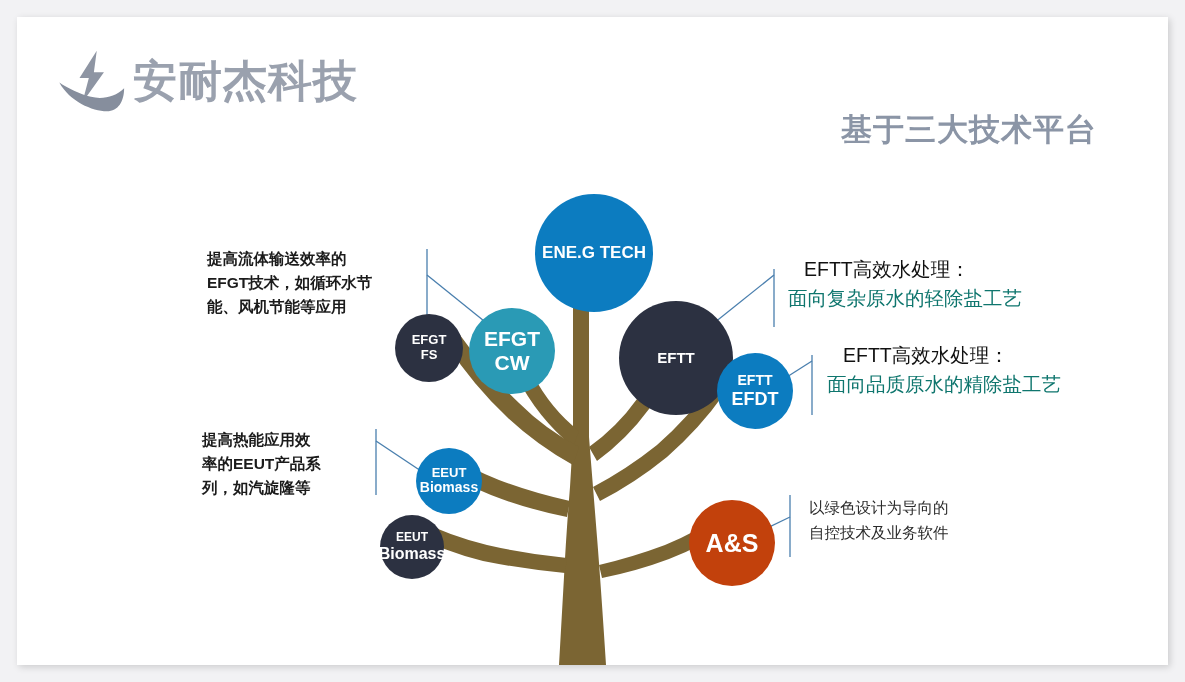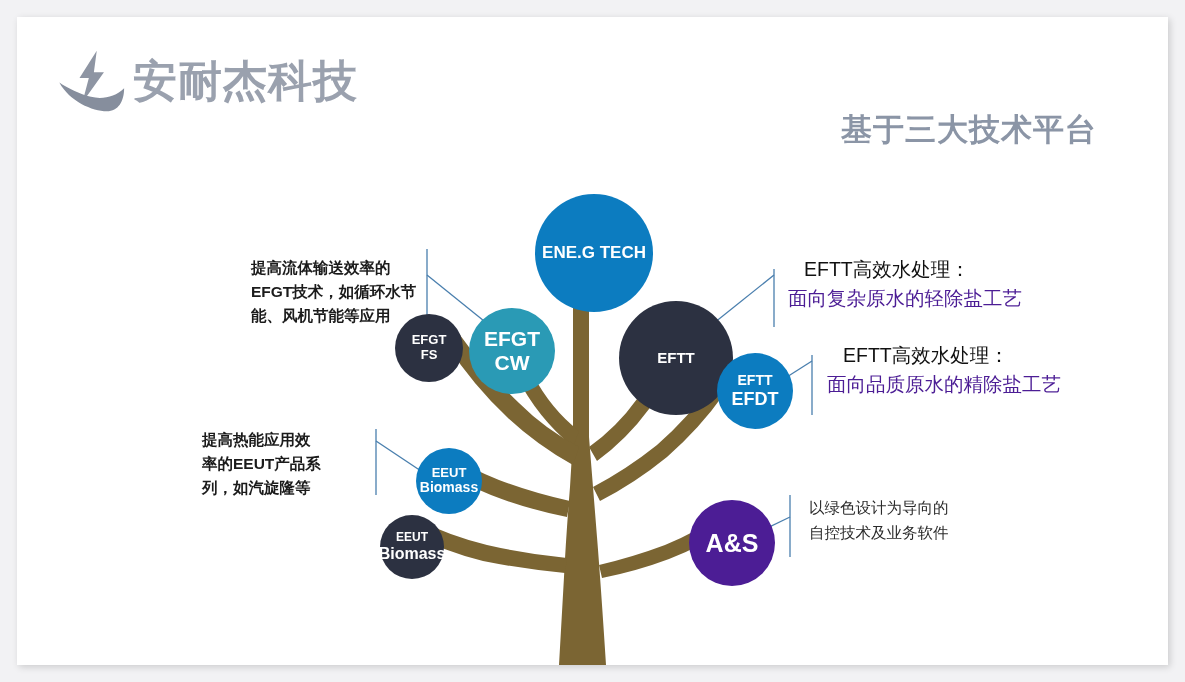--- a/index.html
+++ b/index.html
@@ -97,21 +97,21 @@
     line-height: 1.5;
   }
   .ct-dark {
     display: block;
     color: #111111;
     font-size: 19.5px;
     margin-left: 16px;
   }
   .ct-blue {
     display: block;
-    color: #4c1d95;
+    color: #0f766e;
     font-size: 19.5px;
   }
   .small-gray {
     position: absolute;
     font-size: 15.5px;
     line-height: 1.6;
     color: #2b2b2b;
   }
   .small-gray span { display: block; }
   .callout span { display: block; }
@@ -202,25 +202,25 @@
     <div class="node" style="left:399px; top:431px; width:66px; height:66px; background:#0c7cc0;">
       <span class="sub" style="font-size:13px;">EEUT</span>
       <span class="main" style="font-size:14px;">Biomass</span>
     </div>
 
     <div class="node" style="left:363px; top:498px; width:64px; height:64px; background:#2c3141;">
       <span class="sub" style="font-size:12px;">EEUT</span>
       <span class="main" style="font-size:16px;">Biomass</span>
     </div>
 
-    <div class="node" style="left:672px; top:483px; width:86px; height:86px; background:#4c1d95;">
+    <div class="node" style="left:672px; top:483px; width:86px; height:86px; background:#c2410c;">
       <span class="main" style="font-size:25px;">A&amp;S</span>
     </div>
 
-    <div class="callout" style="left:190px; top:239px; width:200px;margin-left:44px;">
+    <div class="callout" style="left:190px; top:230px; width:200px;">
       <span>提高流体输送效率的</span>
       <span>EFGT技术，如循环水节</span>
       <span>能、风机节能等应用</span>
     </div>
 
     <div class="callout" style="left:185px; top:411px; width:175px;">
       <span>提高热能应用效</span>
       <span>率的EEUT产品系</span>
       <span>列，如汽旋隆等</span>
     </div>

